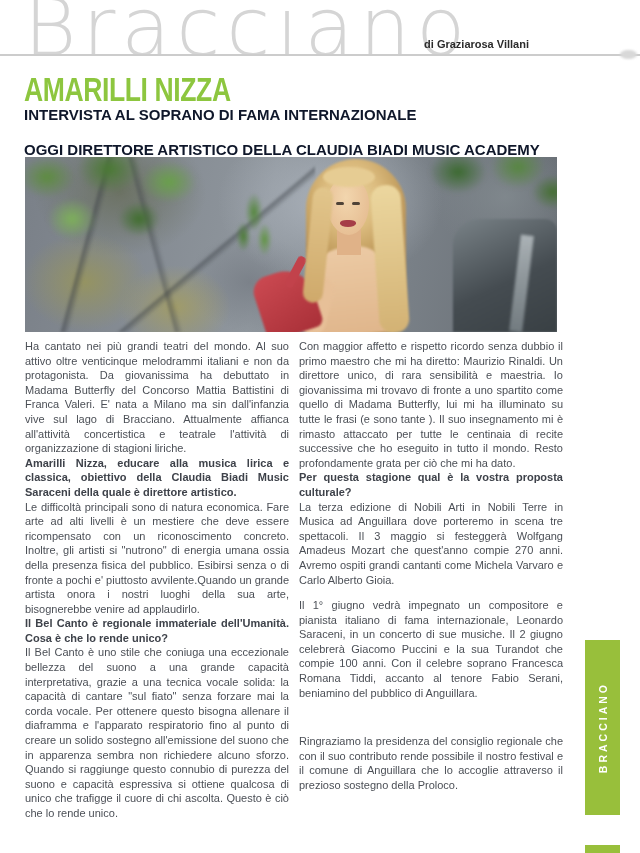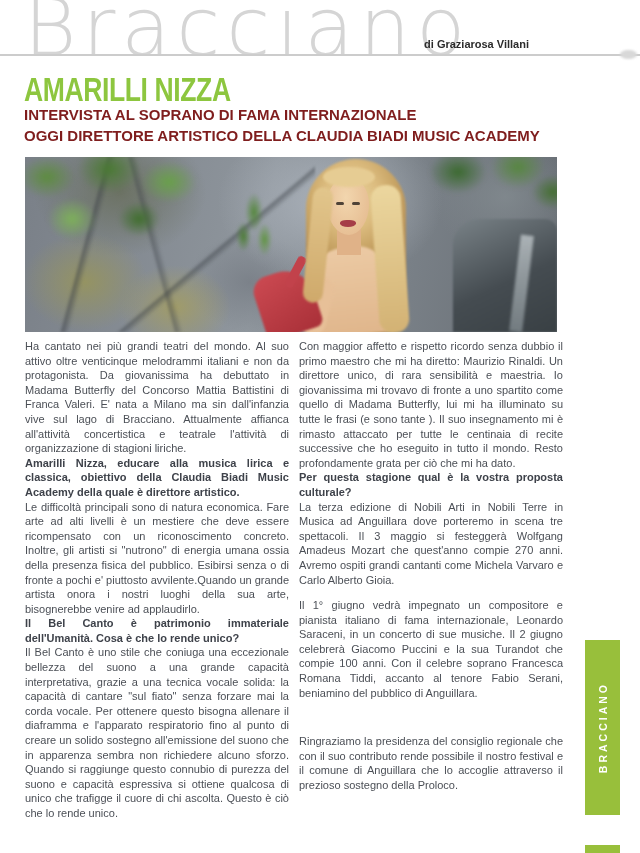--- a/index.html
+++ b/index.html
@@ -24,24 +24,24 @@
     background:#d8d8d8; border-radius:50%; filter:blur(1px); }
 
   
   .title {
     position:absolute; left:24px; top:72px; font-size:34px; font-weight:bold;
     color:#8dc63f; letter-spacing:-0.5px; line-height:34px; white-space:nowrap;
     transform:scaleX(.78); transform-origin:left top;
   }
   .subtitle {
     position:absolute; left:24px; font-size:15px; font-weight:bold;
-    color:#7f1d1d; letter-spacing:0; white-space:nowrap; line-height:16px;
+    color:#0f172a; letter-spacing:0; white-space:nowrap; line-height:16px;
   }
   .sub1 { top:107px; }
-  .sub2 { top:128px; }
+  .sub2 { top:142px; }
 
   
   .photo {
     position:absolute; left:25px; top:157px; width:532px; height:175px; overflow:hidden;
     background:
       radial-gradient(90px 70px at 60px 125px, rgba(150,148,96,.95), rgba(150,148,96,0) 70%),
       radial-gradient(80px 60px at 150px 150px, rgba(163,157,100,.9), rgba(163,157,100,0) 70%),
       radial-gradient(120px 90px at 95px 35px, rgba(104,110,92,.85), rgba(104,110,92,0) 72%),
       radial-gradient(150px 110px at 305px 45px, rgba(172,179,188,.95), rgba(172,179,188,0) 75%),
       radial-gradient(90px 70px at 225px 125px, rgba(120,126,134,.85), rgba(120,126,134,0) 70%),
@@ -151,23 +151,23 @@
     <div class="hair-strand-r"></div>
     <div class="fringe"></div>
     <div class="eye-l"></div>
     <div class="eye-r"></div>
     <div class="lips"></div>
   </div>
 
   <div class="columns">
     <div class="col">
       <p>Ha cantato nei più grandi teatri del mondo. Al suo attivo oltre venticinque melodrammi italiani e non da protagonista. Da giovanissima ha debuttato in Madama Butterfly del Concorso Mattia Battistini di Franca Valeri. E' nata a Milano ma sin dall'infanzia vive sul lago di Bracciano. Attualmente affianca all'attività concertistica e teatrale l'attività di organizzazione di stagioni liriche.</p>
-      <p class="q">Amarilli Nizza, educare alla musica lirica e classica, obiettivo della Claudia Biadi Music Academy della quale è direttore artistico.</p>
+      <p class="q">Amarilli Nizza, educare alla musica lirica e classica, obiettivo della Claudia Biadi Music Saraceni della quale è direttore artistico.</p>
       <p>Le difficoltà principali sono di natura economica. Fare arte ad alti livelli è un mestiere che deve essere ricompensato con un riconoscimento concreto. Inoltre, gli artisti si "nutrono" di energia umana ossia della presenza fisica del pubblico. Esibirsi senza o di fronte a pochi e' piuttosto avvilente.Quando un grande artista onora i nostri luoghi della sua arte, bisognerebbe venire ad applaudirlo.</p>
-      <p class="q">Il Bel Canto è patrimonio immateriale dell'Umanità. Cosa è che lo rende unico?</p>
+      <p class="q">Il Bel Canto è regionale immateriale dell'Umanità. Cosa è che lo rende unico?</p>
       <p>Il Bel Canto è uno stile che coniuga una eccezionale bellezza del suono a una grande capacità interpretativa, grazie a una tecnica vocale solida: la capacità di cantare "sul fiato" senza forzare mai la corda vocale. Per ottenere questo bisogna allenare il diaframma e l'apparato respiratorio fino al punto di creare un solido sostegno all'emissione del suono che in apparenza sembra non richiedere alcuno sforzo. Quando si raggiunge questo connubio di purezza del suono e capacità espressiva si ottiene qualcosa di unico che trafigge il cuore di chi ascolta. Questo è ciò che lo rende unico.</p>
     </div>
     <div class="col">
       <p>Con maggior affetto e rispetto ricordo senza dubbio il primo maestro che mi ha diretto: Maurizio Rinaldi. Un direttore unico, di rara sensibilità e maestria. Io giovanissima mi trovavo di fronte a uno spartito come quello di Madama Butterfly, lui mi ha illuminato su tutte le frasi (e sono tante ). Il suo insegnamento mi è rimasto attaccato per tutte le centinaia di recite successive che ho eseguito in tutto il mondo. Resto profondamente grata per ciò che mi ha dato.</p>
       <p class="q">Per questa stagione qual è la vostra proposta culturale?</p>
       <p>La terza edizione di Nobili Arti in Nobili Terre in Musica ad Anguillara dove porteremo in scena tre spettacoli. Il 3 maggio si festeggerà Wolfgang Amadeus Mozart che quest'anno compie 270 anni. Avremo ospiti grandi cantanti come Michela Varvaro e Carlo Alberto Gioia.</p>
       <p class="sm-gap">Il 1° giugno vedrà impegnato un compositore e pianista italiano di fama internazionale, Leonardo Saraceni, in un concerto di sue musiche. Il 2 giugno celebrerà Giacomo Puccini e la sua Turandot che compie 100 anni. Con il celebre soprano Francesca Romana Tiddi, accanto al tenore Fabio Serani, beniamino del pubblico di Anguillara.</p>
       <p class="big-gap">Ringraziamo la presidenza del consiglio regionale che con il suo contributo rende possibile il nostro festival e il comune di Anguillara che lo accoglie attraverso il prezioso sostegno della Proloco.</p>
     </div>
   </div>

